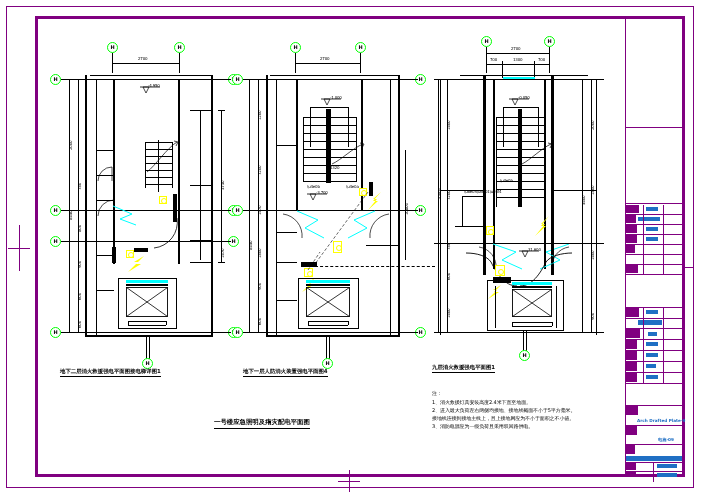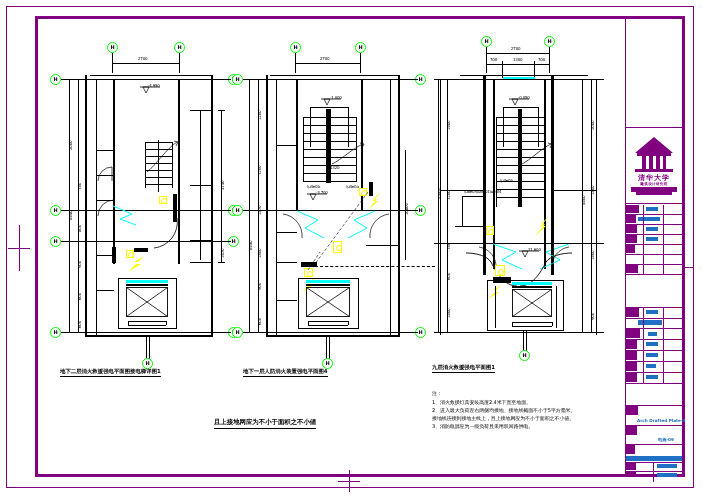--- a/index.html
+++ b/index.html
@@ -550,53 +550,36 @@
     <div class="dim v" style="left:590px;top:195px;">1500</div>
     <div class="dim v" style="left:590px;top:260px;">1400</div>
     <div class="dim v" style="left:590px;top:320px;">900</div>
     <div class="ln h" style="left:580px;top:79px;width:14px;"></div>
     <div class="ln h" style="left:588px;top:243px;width:7px;"></div>
     <div class="ln h" style="left:580px;top:332px;width:14px;"></div>
 
     <div class="cap" style="left:432px;top:364px;">九层消火救援强电平面图1</div>
   </div>
 
-  <div class="maincap" style="left:214px;top:418px;">且上接地网应为不小于面积之不小値</div>
+  <div class="maincap" style="left:214px;top:418px;">一号楼应急照明及痏灾配电平面图</div>
 
   <div style="position:absolute;left:432px;top:390px;width:180px;">
     <div class="notes" style="left:0;top:0;">注：</div>
     <div class="notes" style="left:0;top:9px;">1、消火救援灯具安装高度2.4米下直至地面。</div>
     <div class="notes" style="left:0;top:17px;">2、进入最大负荷左右两侧均接地、接地线截面不小于5平方毫米。</div>
     <div class="notes" style="left:0;top:25px;">   接地线连接到接地主线上，且上接地网应为不小于面积之不小値。</div>
     <div class="notes" style="left:0;top:33px;">3、消防电源应为一级负荷且采用双回路供电。</div>
   </div>
 
   <div style="position:absolute;left:625px;top:19px;width:58px;height:455px;">
 
     <div class="tb-vline" style="left:0;top:0;height:455px;"></div>
     <div class="tb-vline" style="left:57px;top:0;height:455px;"></div>
     <div class="tb-line" style="left:0;top:108px;width:58px;"></div>
 
-    <div class="logo-wrap" style="left:0;top:112px;width:58px;height:72px;">
-      <svg width="58" height="72" style="position:absolute;left:0;top:0;">
-
-        <polygon points="29,6 48,22 10,22" fill="#800080"></polygon>
-        <rect x="12" y="22" width="34" height="3" fill="#800080"></rect>
-
-        <rect x="17" y="25" width="4" height="13" fill="#800080"></rect>
-        <rect x="24" y="25" width="4" height="13" fill="#800080"></rect>
-        <rect x="31" y="25" width="4" height="13" fill="#800080"></rect>
-        <rect x="38" y="25" width="3" height="13" fill="#800080"></rect>
-        <rect x="10" y="38" width="38" height="3" fill="#800080"></rect>
-        <rect x="6" y="56" width="46" height="5" fill="#800080"></rect>
-        <rect x="11" y="61" width="36" height="3" fill="#800080"></rect>
-      </svg>
-      <div class="logo-txt" style="left:0;top:42px;width:58px;font-size:7px;letter-spacing:1px;">清华大学</div>
-      <div class="logo-txt" style="left:0;top:51px;width:58px;font-size:3.6px;letter-spacing:0.3px;">建筑设计研究院</div>
-    </div>
 
     <div class="tb-line" style="left:0;top:184px;width:58px;"></div>
 
     <div>
 
       <div class="tb-col" style="left:1px;top:186px;width:13px;height:8px;"></div>
       <div class="tb-blue" style="left:21px;top:188px;width:12px;height:4px;"></div>
       <div class="tb-line" style="left:0;top:195px;width:58px;"></div>
 
       <div class="tb-col" style="left:1px;top:196px;width:10px;height:8px;"></div>

